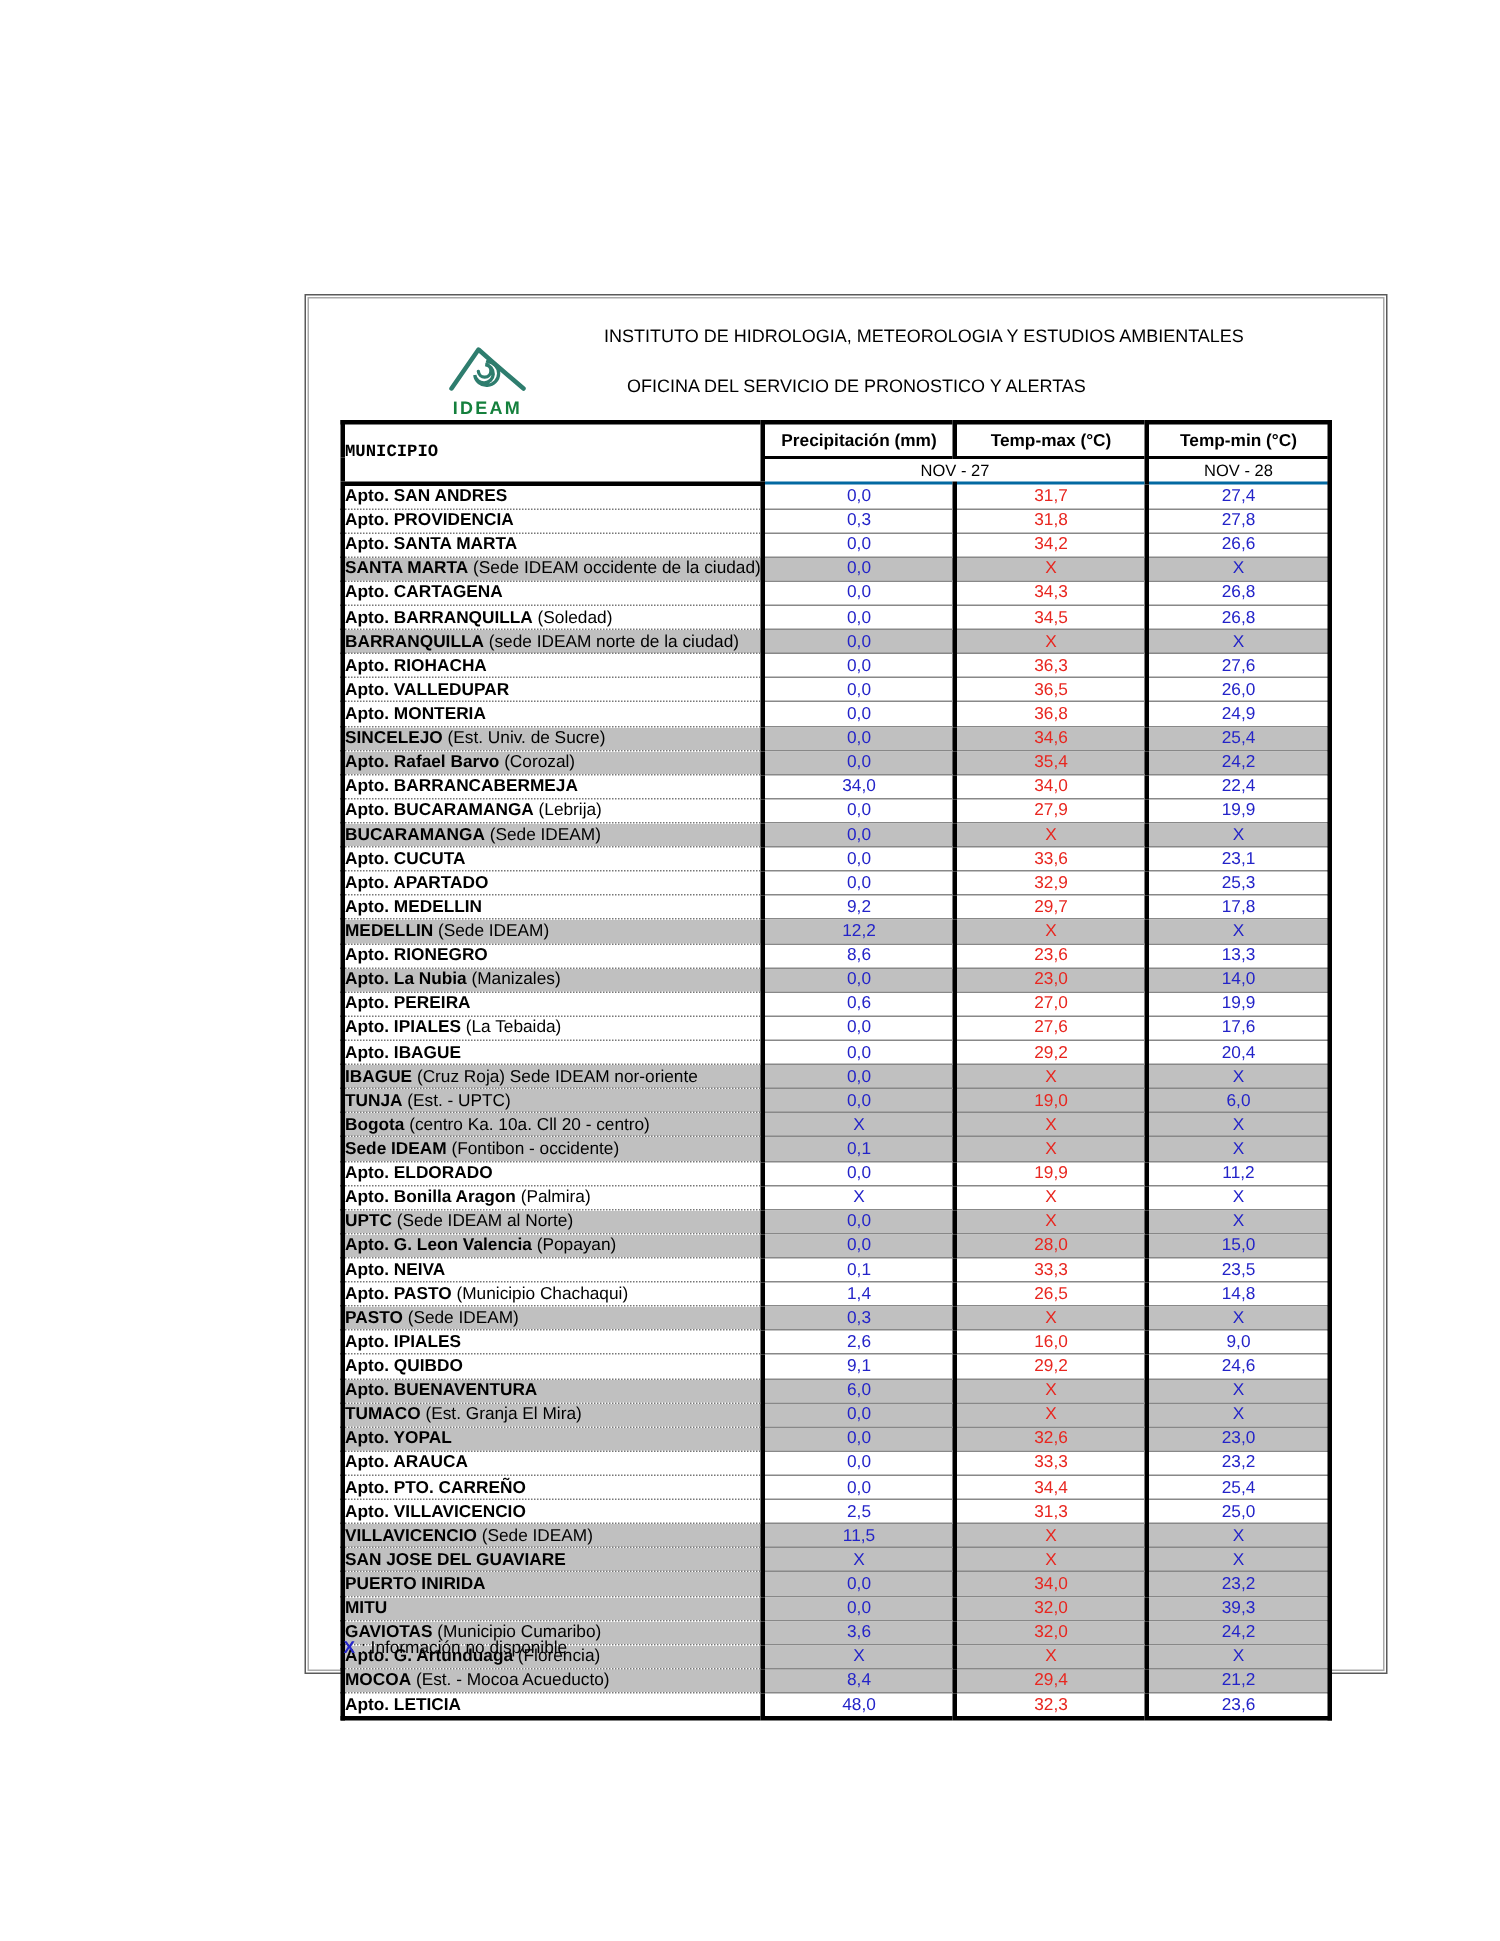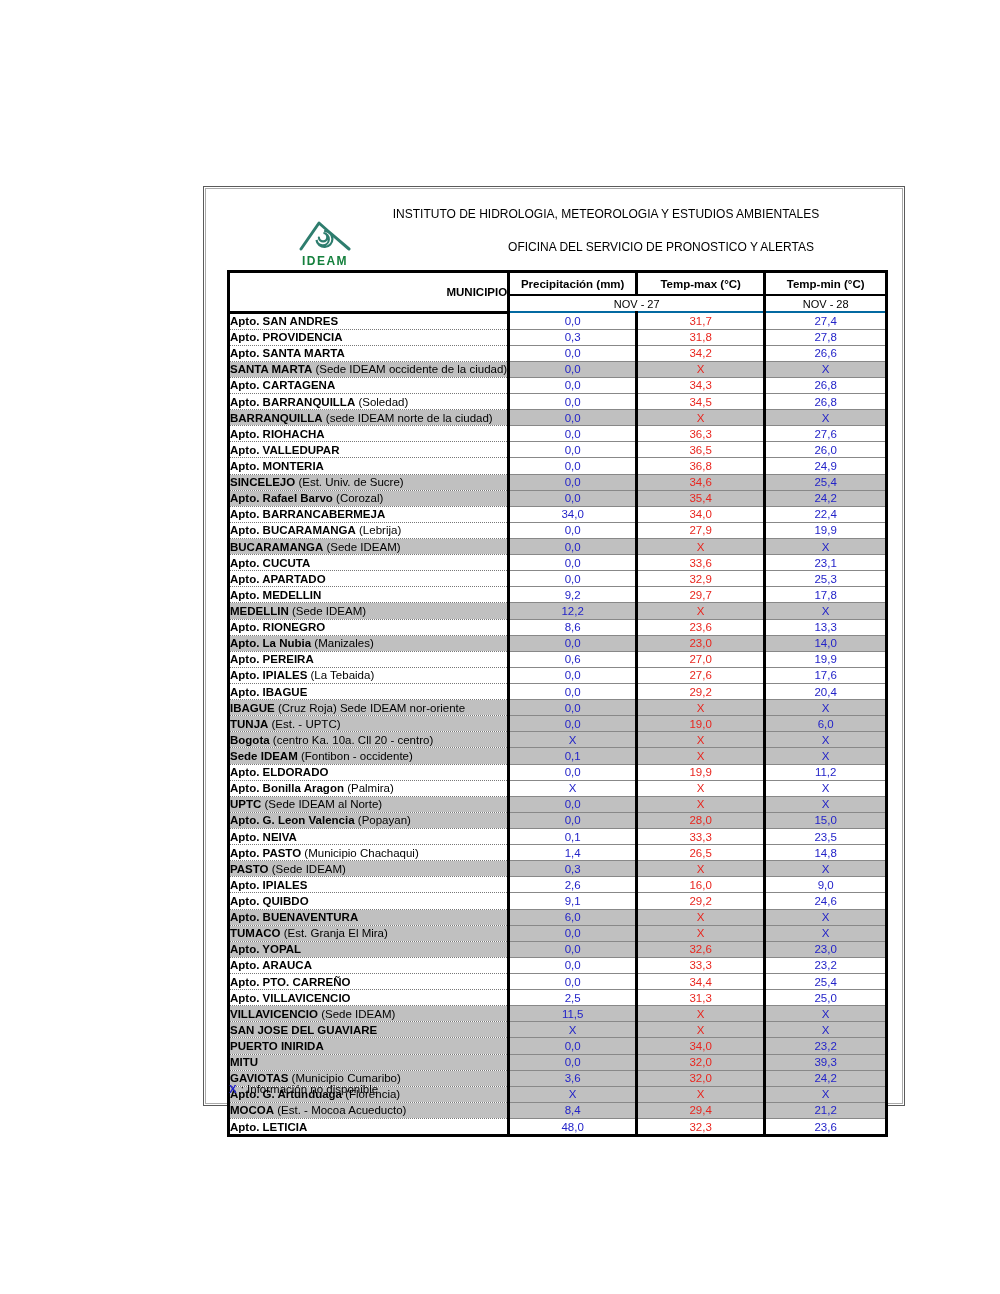--- a/index.html
+++ b/index.html
@@ -4,58 +4,59 @@
 <style>
   html, body { margin:0; padding:0; }
   body {
     width:1000px; height:1294px;
     background:#ffffff;
     position:relative;
     font-family:"Liberation Sans", sans-serif;
     color:#000;
   }
   .frame {
-    position:absolute; left:203px; top:186px;
+    position:absolute; left:203px; top:196px;
     width:700px; height:918px;
     border:1px solid #5a5a5a;
     background:#fff;
+    padding-left:20px;
   }
   .frame::before {
     content:""; position:absolute; inset:1px;
     border:1px solid #aaaaaa; pointer-events:none;
   }
   .title {
     position:absolute; top:20px; left:0; right:0;
     padding-left:104px;
     text-align:center; font-size:12px; white-space:nowrap;
   }
   .subtitle {
     position:absolute; top:53px; left:0; right:0;
     padding-left:214px;
-    text-align:center; font-size:12px; white-space:nowrap;
+    font-size:12px; white-space:nowrap;
   }
   .logo { position:absolute; left:92px; top:31px; width:58px; text-align:center; }
   .logo-text {
     font-size:12px; font-weight:bold; letter-spacing:1.5px;
     color:#15803d; line-height:1; margin-top:0px;
   }
   table.report {
     position:absolute; left:23px; top:83px;
     border-collapse:collapse; table-layout:fixed;
     border:3px solid #000;
   }
   table.report th, table.report td { padding:0; overflow:hidden; }
   th.colhead {
     font-size:11.5px; font-weight:bold; height:21px;
     text-align:center; vertical-align:middle;
     border-bottom:2px solid #000;
   }
   th.munhead {
-    font-size:11.5px; font-weight:bold; text-align:right;
-    vertical-align:middle; border-bottom:3px solid #000;
+    font-size:11.5px; font-weight:bold; text-align:left;
+    vertical-align:middle; border-bottom:3px solid #000;font-family:Liberation Mono, monospace;
   }
   tr.novrow td {
     font-size:11px; height:15px; text-align:center;
     vertical-align:middle; border-bottom:2px solid #0369a1;
   }
   .c-sep { border-left:3px solid #000; }
   tr.datarow td { height:15.12px; vertical-align:middle; }
   td.mun {
     font-size:11.5px; text-align:left; padding-left:3px;
     white-space:nowrap; border-top:1px dotted #777;

